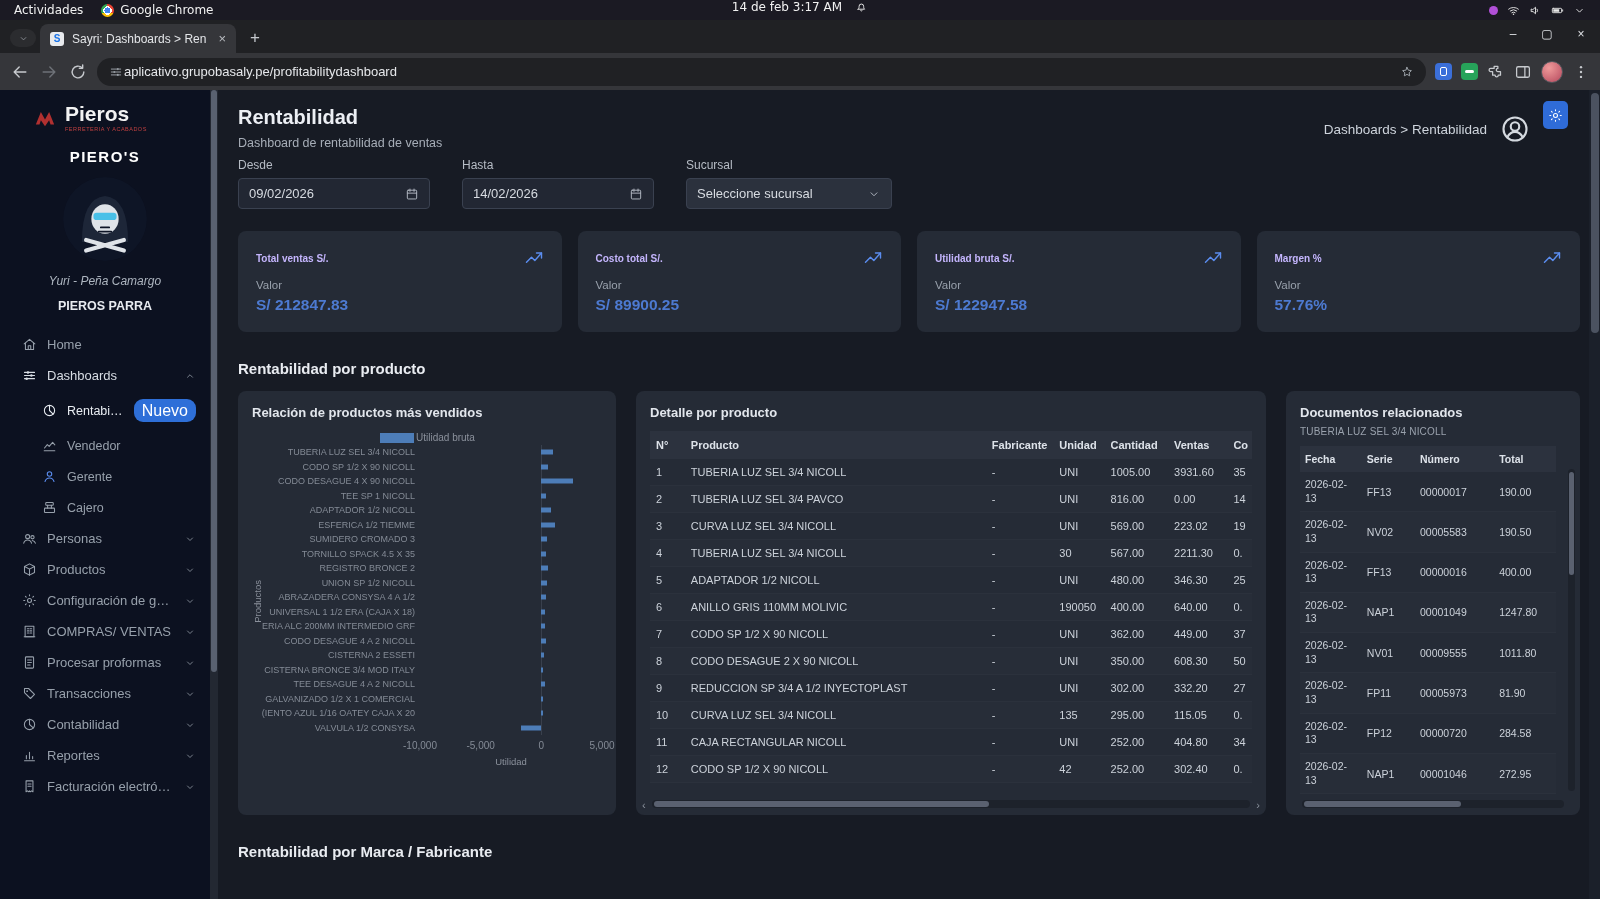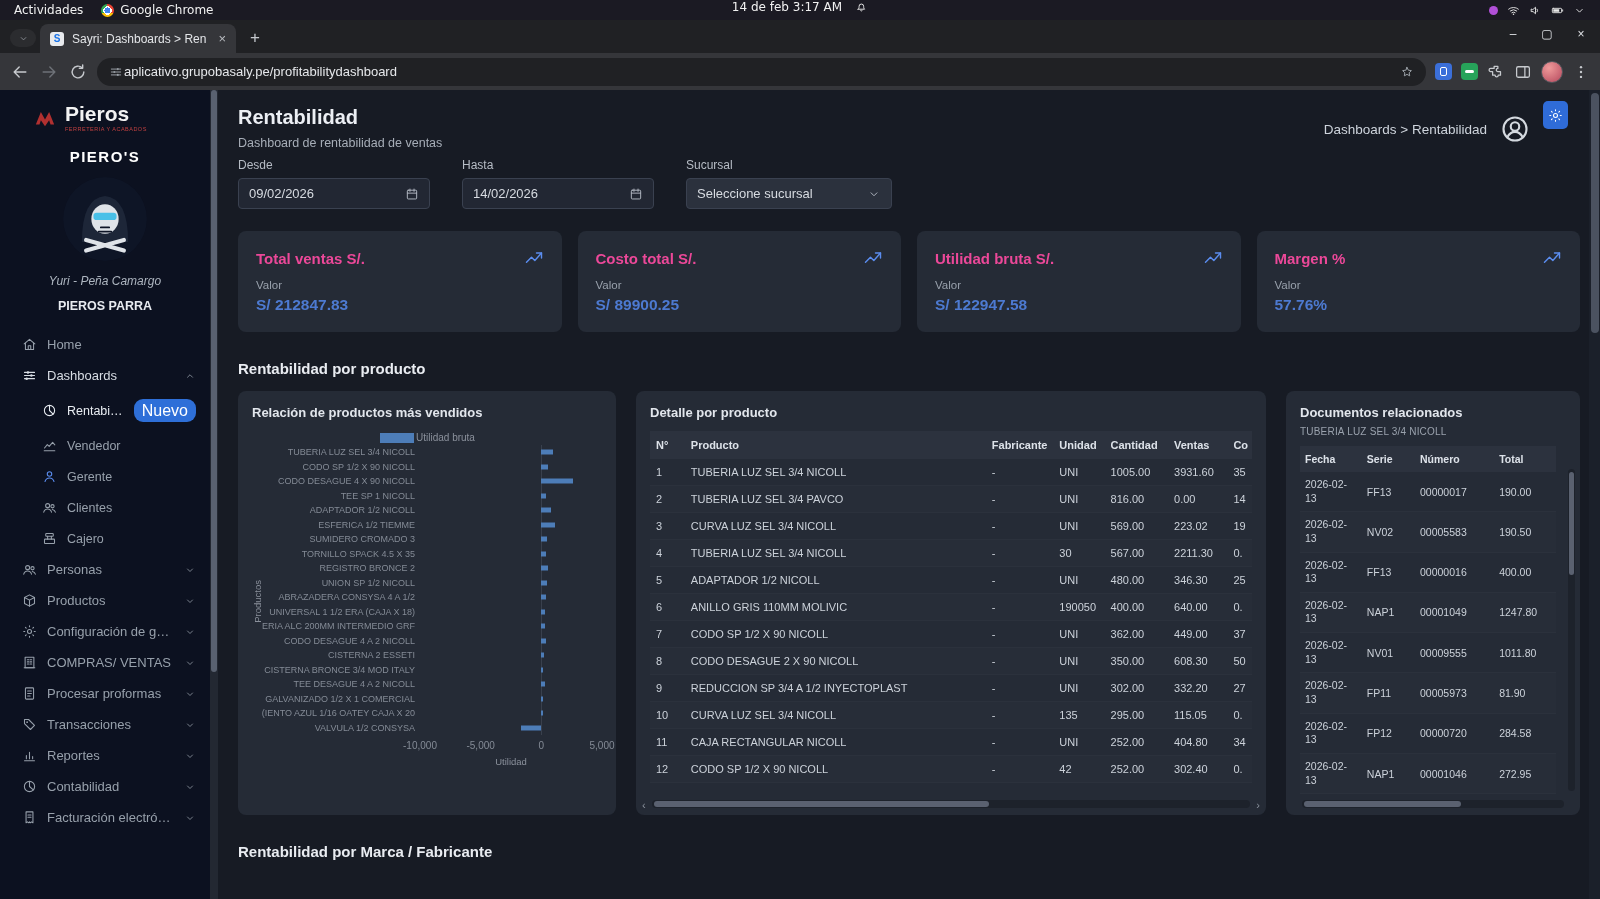--- a/index.html
+++ b/index.html
@@ -81,21 +81,21 @@
   .filters{display:flex;gap:32px;margin-top:8px}
   .f-label{font-size:12px;color:#b6bcc5}
   .f-ctl{margin-top:6px;height:31px;background:#222733;border:1px solid #3a4150;border-radius:4px;display:flex;align-items:center;justify-content:space-between;padding:0 10px;color:#d7dbe1;font-size:13px}
   .f-ctl .ic{width:14px;height:14px;color:#aeb4be}
   .w-date{width:192px}
   .w-sel{width:206px;background:#2b313d}
 
   .kpis{display:flex;gap:16px;margin-top:22px}
   .kpi{flex:1;background:#252b36;border-radius:8px;padding:17px 18px 18px}
   .kpi-head{display:flex;justify-content:space-between;align-items:center}
-  .kpi-title{font-size:15px;font-weight:bold;color:#ec4899}
+  .kpi-title{font-size:10px;font-weight:bold;color:#c4b5fd}
   .kpi-trend{width:20px;height:20px;color:#5b8def}
   .kpi-label{font-size:11.5px;color:#99a1ac;margin-top:11px}
   .kpi-value{font-size:15.5px;font-weight:bold;color:#4d7ad1;margin-top:5px}
 
   .section-title{font-size:15px;font-weight:bold;color:#e9ecf1;margin-top:28px}
 
   .cards{display:flex;gap:20px;margin-top:14px;height:424px}
   .card{background:#252b36;border-radius:8px;padding:14px 14px 10px;position:relative}
   .card-title{font-size:13px;font-weight:bold;color:#e2e6ec}
   .chart-card{width:378px}
@@ -307,29 +307,20 @@
             </div>
             <div class="nav-item sub">
               <svg class="ic " viewBox="0 0 24 24" style="color:#5b8def">
                 <circle cx="12" cy="8" r="3.6"></circle>
                 <path d="M4.8 20c1.2-3.8 4-5.6 7.2-5.6s6 1.8 7.2 5.6"></path>
               </svg>
               <span class="nav-label">Gerente</span>
             </div>
             <div class="nav-item sub">
               <svg class="ic " viewBox="0 0 24 24">
-                <circle cx="9" cy="9" r="3.2"></circle>
-                <path d="M2.8 19.5C3.7 16 6.1 14.4 9 14.4s5.3 1.6 6.2 5.1"></path>
-                <circle cx="16.8" cy="10" r="2.6"></circle>
-                <path d="M16.5 15.2c2.4.3 4.1 1.7 4.9 4.3"></path>
-              </svg>
-              <span class="nav-label">Clientes</span>
-            </div>
-            <div class="nav-item sub">
-              <svg class="ic " viewBox="0 0 24 24">
                 <rect x="6" y="4" width="12" height="4.5" rx="1"></rect>
                 <rect x="4" y="13" width="16" height="7" rx="1"></rect>
                 <path d="M9 8.5V13M15 8.5V13"></path>
               </svg>
               <span class="nav-label">Cajero</span>
             </div>
           </div>
           <div class="nav-item">
             <svg class="ic " viewBox="0 0 24 24">
               <circle cx="9" cy="9" r="3.2"></circle>
@@ -388,34 +379,34 @@
               <path d="M4 4h6.5l9.5 9.5-6.5 6.5L4 10.5z"></path>
               <circle class="f" cx="8.2" cy="8.2" r="1.4"></circle>
             </svg>
             <span class="nav-label">Transacciones</span>
             <svg class="ic chev" viewBox="0 0 24 24">
               <path d="M7 10l5 5 5-5"></path>
             </svg>
           </div>
           <div class="nav-item">
             <svg class="ic " viewBox="0 0 24 24">
+              <circle cx="12" cy="12" r="8.2"></circle>
+              <path d="M12 12V3.8M12 12l6 5.5"></path>
+            </svg>
+            <span class="nav-label">Contabilidad</span>
+            <svg class="ic chev" viewBox="0 0 24 24">
+              <path d="M7 10l5 5 5-5"></path>
+            </svg>
+          </div>
+          <div class="nav-item">
+            <svg class="ic " viewBox="0 0 24 24">
               <path d="M4 20.5h16"></path>
               <path d="M7 17v-5M12 17V7M17 17v-3.5"></path>
             </svg>
             <span class="nav-label">Reportes</span>
-            <svg class="ic chev" viewBox="0 0 24 24">
-              <path d="M7 10l5 5 5-5"></path>
-            </svg>
-          </div>
-          <div class="nav-item">
-            <svg class="ic " viewBox="0 0 24 24">
-              <circle cx="12" cy="12" r="8.2"></circle>
-              <path d="M12 12V3.8M12 12l6 5.5"></path>
-            </svg>
-            <span class="nav-label">Contabilidad</span>
             <svg class="ic chev" viewBox="0 0 24 24">
               <path d="M7 10l5 5 5-5"></path>
             </svg>
           </div>
           <div class="nav-item">
             <svg class="ic " viewBox="0 0 24 24">
               <path d="M6.5 3h11v17.5l-2.2-1.6-2 1.6-1.3-1.6-1.3 1.6-2-1.6-2.2 1.6z"></path>
               <path d="M9.5 8h5M9.5 11.5h5"></path>
             </svg>
             <span class="nav-label">Facturación electrónica</span>

